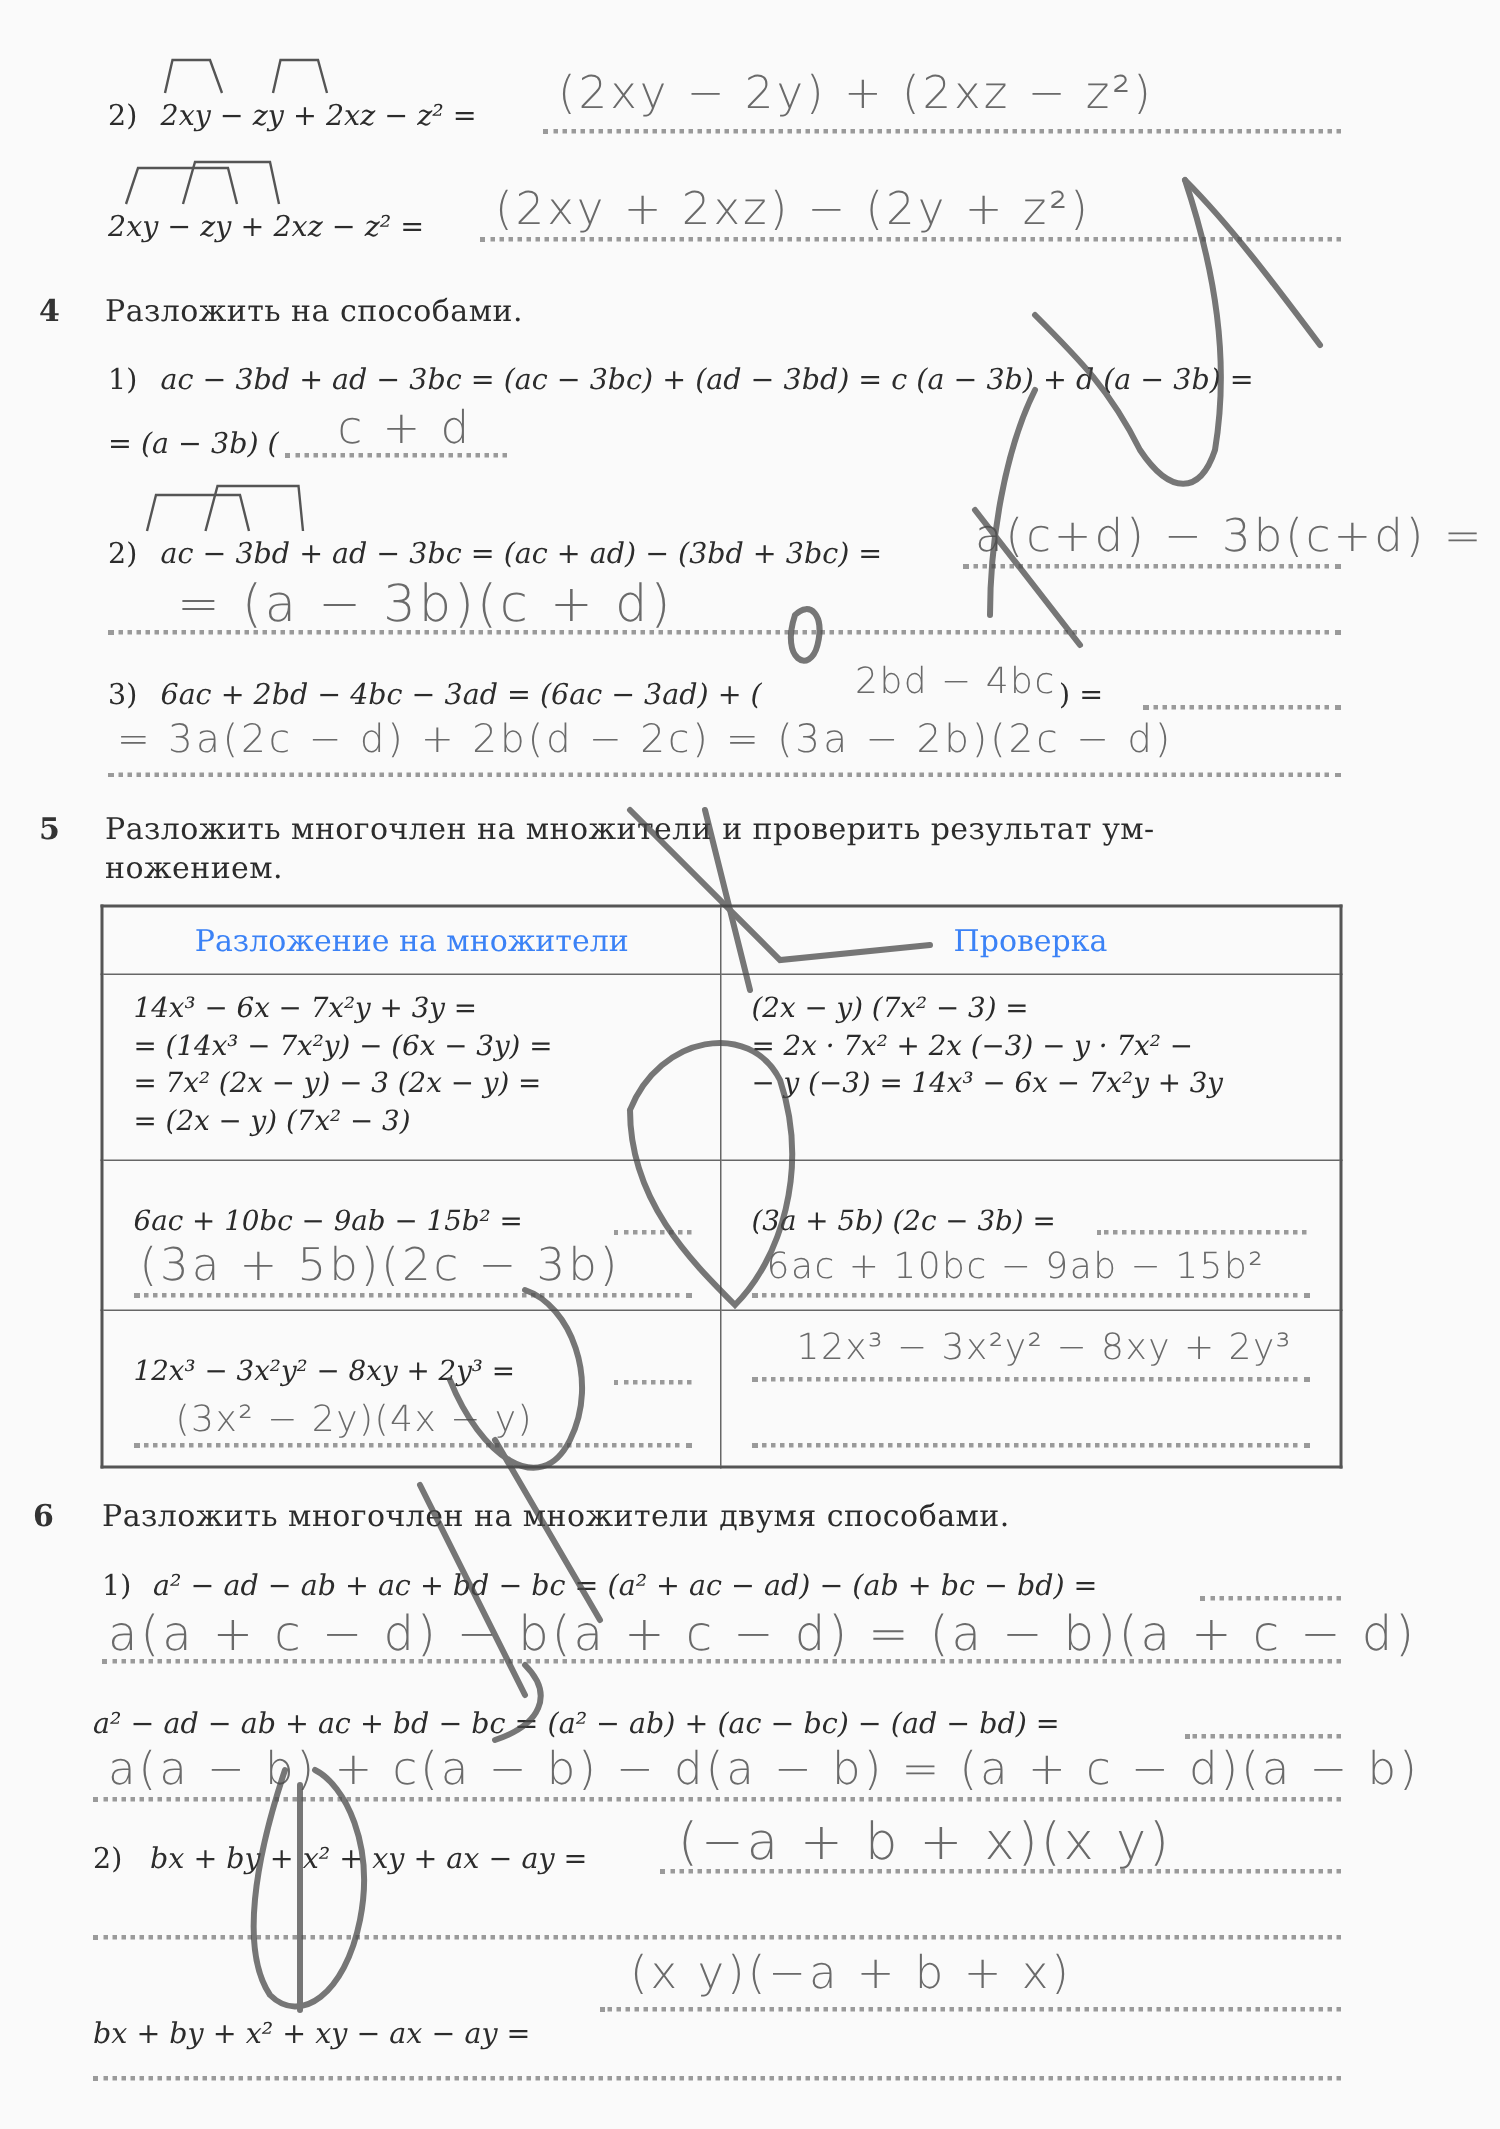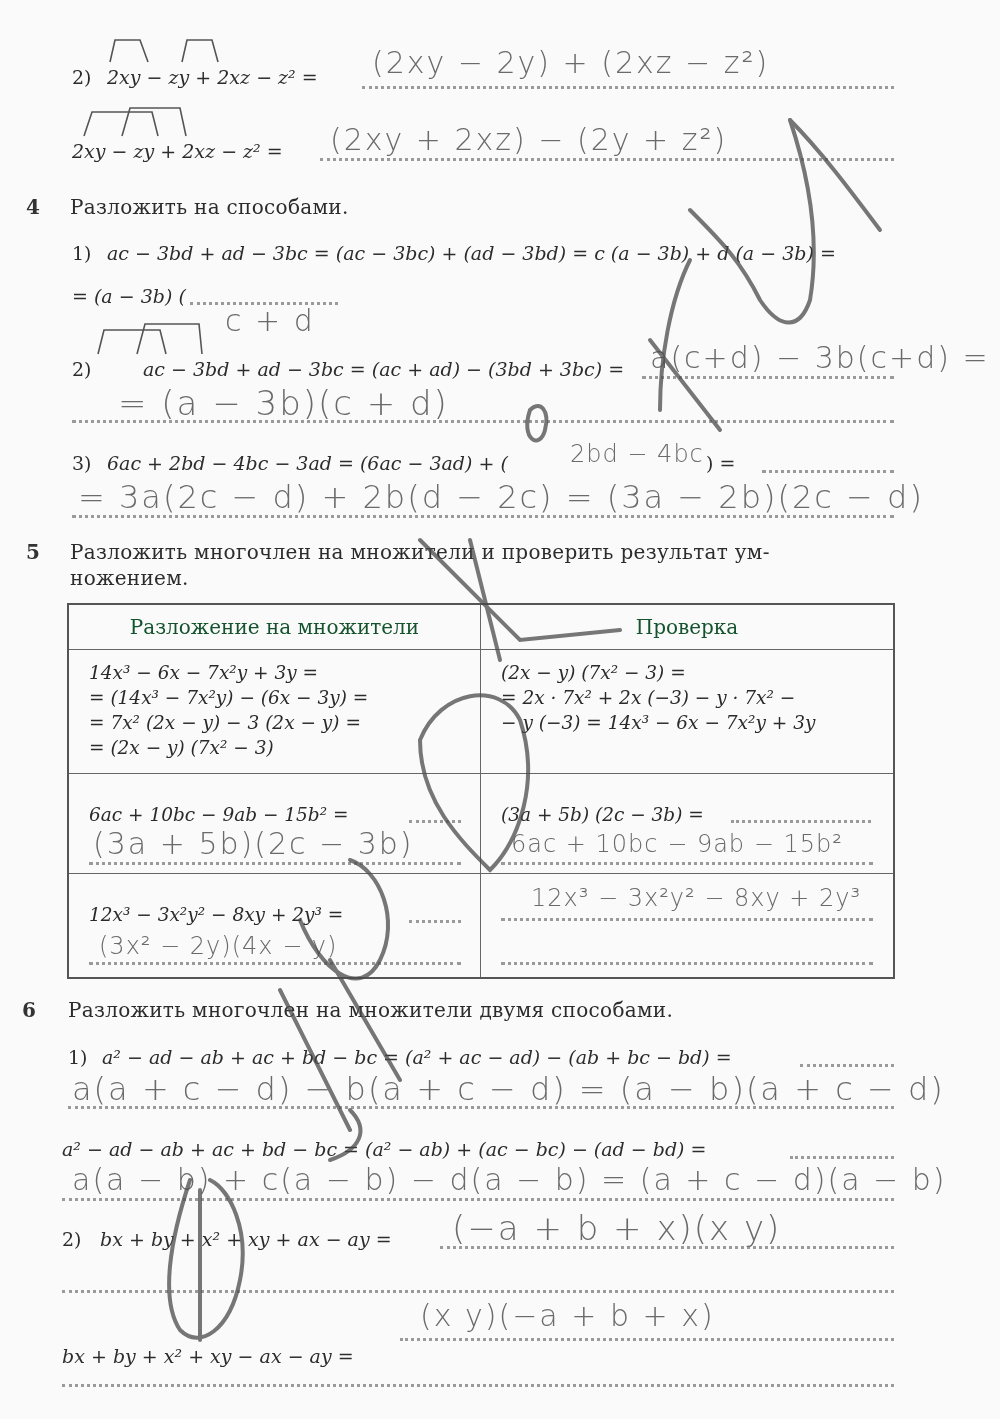--- a/index.html
+++ b/index.html
@@ -27,21 +27,21 @@
   table.t5 {
     position: absolute; left: 67px; top: 603px; width: 828px;
     border-collapse: collapse; border: 2px solid #555;
   }
   table.t5 td, table.t5 th {
     border: 1.5px solid #666; vertical-align: top; padding: 0;
     position: relative;
   }
   table.t5 th {
     font-weight: normal; font-size: 20px; height: 44px; vertical-align: middle;
-    font-family: "DejaVu Serif", serif; color: #14532d;
+    font-family: "DejaVu Serif", serif; color: #3b82f6;
   }
   .cell-line { font-size: 18.5px; font-style: italic; line-height: 25px; white-space: nowrap; }
   svg.overlay { position: absolute; left: 0; top: 0; pointer-events: none; }
 </style>
 </head>
 <body>
 
 <div class="abs print" style="left:72px;top:66px;">2)</div>
 <div class="abs print math" style="left:107px;top:66px;">2xy − zy + 2xz − z² =</div>
 <div class="dots" style="left:362px;top:86px;width:532px;"></div>
@@ -51,36 +51,36 @@
 <div class="dots" style="left:320px;top:158px;width:574px;"></div>
 <div class="abs hand" style="left:330px;top:122px;">(2xy + 2xz) − (2y + z²)</div>
 
 <div class="abs num" style="left:26px;top:195px;">4</div>
 <div class="abs heading" style="left:70px;top:195px;">Разложить на способами.</div>
 
 <div class="abs print" style="left:72px;top:242px;">1)</div>
 <div class="abs print math" style="left:107px;top:242px;">ac − 3bd + ad − 3bc = (ac − 3bc) + (ad − 3bd) = c (a − 3b) + d (a − 3b) =</div>
 <div class="abs print math" style="left:72px;top:285px;">= (a − 3b) (</div>
 <div class="dots" style="left:190px;top:302px;width:148px;"></div>
-<div class="abs hand" style="left:225px;top:268px;margin-top:35px;">c + d</div>
+<div class="abs hand" style="left:225px;top:268px;">c + d</div>
 
 <div class="abs print" style="left:72px;top:358px;">2)</div>
-<div class="abs print math" style="left:107px;top:358px;margin-left:36px;">ac − 3bd + ad − 3bc = (ac + ad) − (3bd + 3bc) =</div>
+<div class="abs print math" style="left:107px;top:358px;">ac − 3bd + ad − 3bc = (ac + ad) − (3bd + 3bc) =</div>
 <div class="dots" style="left:642px;top:376px;width:252px;"></div>
 <div class="abs hand" style="left:650px;top:340px;">a(c+d) − 3b(c+d) =</div>
 <div class="dots" style="left:72px;top:420px;width:822px;"></div>
 <div class="abs hand" style="left:118px;top:383px;font-size:34px;">= (a − 3b)(c + d)</div>
 
 <div class="abs print" style="left:72px;top:452px;">3)</div>
 <div class="abs print math" style="left:107px;top:452px;">6ac + 2bd − 4bc − 3ad = (6ac − 3ad) + (</div>
 <div class="abs hand hand-sm" style="left:570px;top:440px;">2bd − 4bc</div>
 <div class="abs print" style="left:706px;top:452px;">) =</div>
 <div class="dots" style="left:762px;top:470px;width:132px;"></div>
 <div class="dots" style="left:72px;top:515px;width:822px;"></div>
-<div class="abs hand" style="left:78px;top:478px;font-size:32px;">= 3a(2c − d) + 2b(d − 2c) = (3a − 2b)(2c − d)</div>
+<div class="abs hand" style="left:78px;top:478px;font-size:26px;">= 3a(2c − d) + 2b(d − 2c) = (3a − 2b)(2c − d)</div>
 
 <div class="abs num" style="left:26px;top:540px;">5</div>
 <div class="abs heading" style="left:70px;top:540px;">Разложить многочлен на множители и проверить результат ум-</div>
 <div class="abs heading" style="left:70px;top:566px;">ножением.</div>
 
 <table class="t5">
   <tbody>
       <tr style="height:44px;">
     <th style="width:411px;">Разложение на множители</th>
     <th>Проверка</th>
@@ -114,21 +114,21 @@
       <div class="dots" style="left:250px;top:46px;width:140px;"></div>
       <div class="dots" style="left:20px;top:88px;width:372px;"></div>
       <div class="hand hand-sm" style="position:absolute;left:30px;top:56px;text-align:center;">6ac + 10bc − 9ab − 15b²</div>
     </td>
   </tr>
   <tr style="height:104px;">
     <td>
       <div class="cell-line" style="position:absolute;left:20px;top:28px;">12x³ − 3x²y² − 8xy + 2y³ =</div>
       <div class="dots" style="left:340px;top:46px;width:52px;"></div>
       <div class="dots" style="left:20px;top:88px;width:372px;"></div>
-      <div class="hand hand-sm" style="position:absolute;left:30px;top:58px;">(3x² − 2y)(4x − y)</div>
+      <div class="hand hand-sm" style="position:absolute;left:48px;top:58px;">(3x² − 2y)(4x − y)</div>
     </td>
     <td>
       <div class="dots" style="left:20px;top:44px;width:372px;"></div>
       <div class="dots" style="left:20px;top:88px;width:372px;"></div>
       <div class="hand hand-sm" style="position:absolute;left:50px;top:10px;">12x³ − 3x²y² − 8xy + 2y³</div>
     </td>
   </tr>
 </tbody>
   </table>
 

